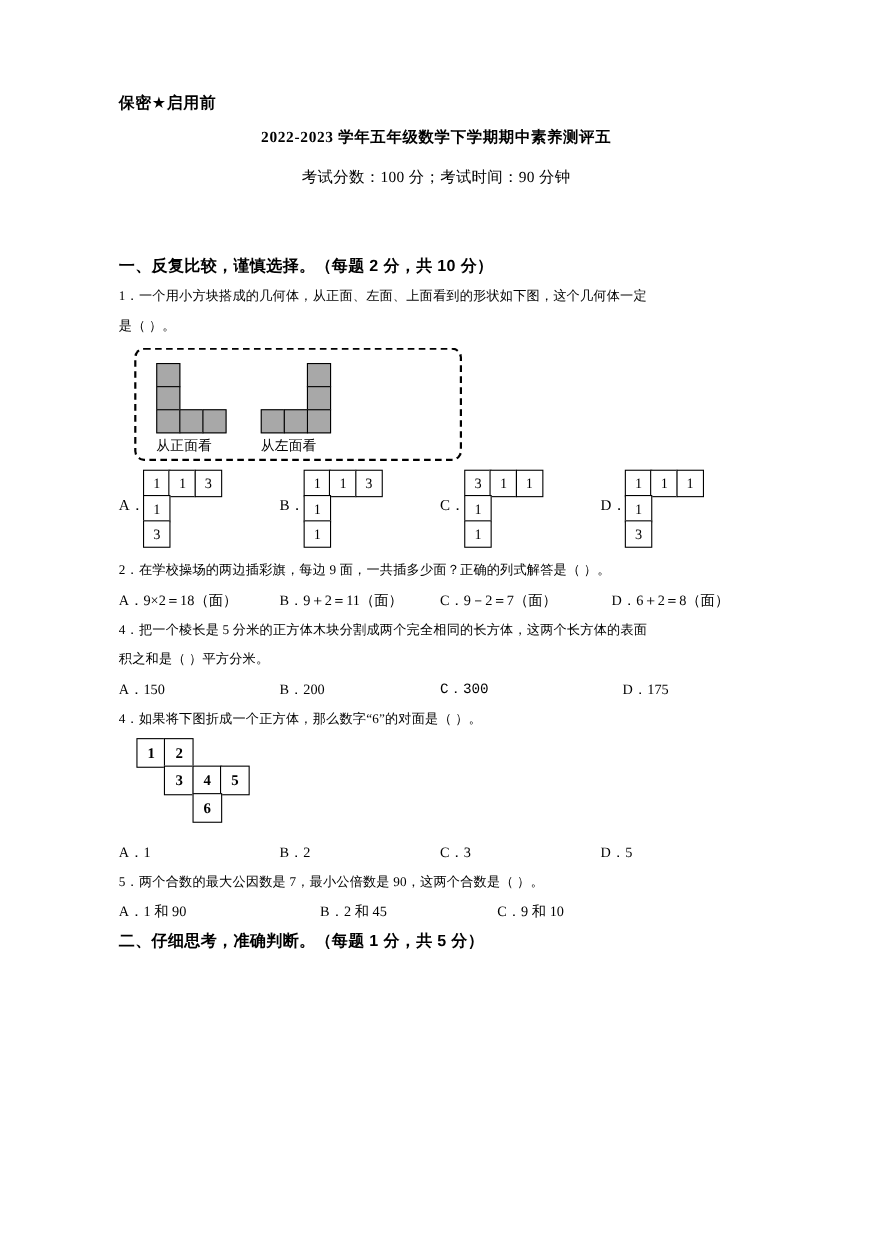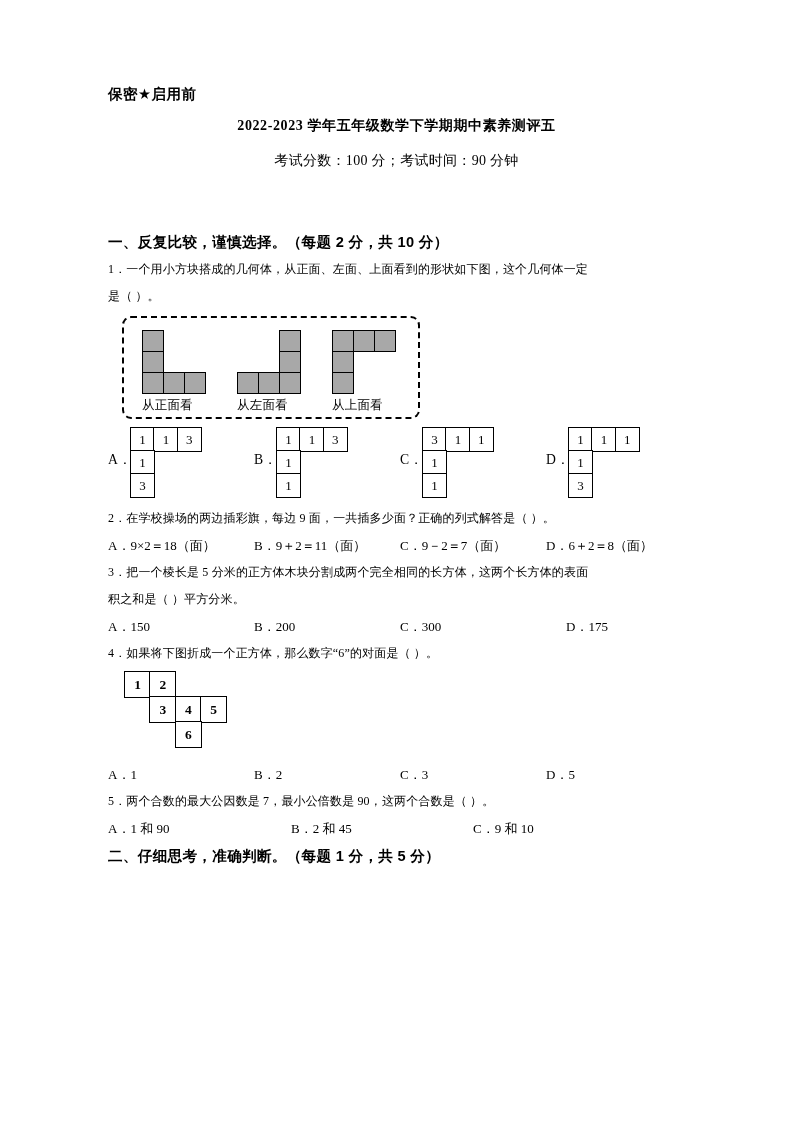--- a/index.html
+++ b/index.html
@@ -200,30 +200,20 @@
     </div>
     <div class="view-group" id="view-0" style="left:18px;">
       <div class="grid-shape" style="width: 64px; height: 64px;">
           <div class="gcell" style="left: 0px; top: 0px;"></div>
           <div class="gcell" style="left: 0px; top: 21px;"></div>
           <div class="gcell" style="left: 0px; top: 42px;"></div>
           <div class="gcell" style="left: 21px; top: 42px;"></div>
           <div class="gcell" style="left: 42px; top: 42px;"></div>
         </div>
       <div class="view-label" style="top: 68px; left: 0px;">从正面看</div>
-    </div>
-    <div class="view-group" id="view-2" style="left:208px;">
-      <div class="grid-shape" style="width: 64px; height: 64px;">
-          <div class="gcell" style="left: 0px; top: 0px;"></div>
-          <div class="gcell" style="left: 21px; top: 0px;"></div>
-          <div class="gcell" style="left: 42px; top: 0px;"></div>
-          <div class="gcell" style="left: 0px; top: 21px;"></div>
-          <div class="gcell" style="left: 0px; top: 42px;"></div>
-        </div>
-      <div class="view-label" style="top: 68px; left: 0px;">从上面看</div>
     </div>
   </div>
 
   <div class="opts-figure">
     <div class="opt-block" id="optblock-0" style="left:0px;">
       <span class="opt-letter">A．</span>
       <div class="ngrid">
           <div class="ncell" style="left: 0px; top: 0px;">1</div>
           <div class="ncell" style="left: 23.4px; top: 0px;">1</div>
           <div class="ncell" style="left: 46.8px; top: 0px;">3</div>
@@ -261,29 +251,29 @@
           <div class="ncell" style="left: 0px; top: 46.8px;">3</div>
         </div>
     </div>
   </div>
 
   <div class="q-text">2．在学校操场的两边插彩旗，每边 9 面，一共插多少面？正确的列式解答是（            ）。</div>
   <div class="opt-row">
     <span class="opt" style="left:0px;">A．9×2＝18（面）</span>
     <span class="opt" style="left:146px;">B．9＋2＝11（面）</span>
     <span class="opt" style="left:292px;">C．9－2＝7（面）</span>
-    <span class="opt" style="left:438px;">D．6＋2＝8（面）</span>
-  </div>
-
-  <div class="q-text">3．把一个棱长是 5 分米的正方体木块分割成两个完全相同的长方体，这两个长方体的表面</div>
+    <span class="opt" style="left:448px;">D．6＋2＝8（面）</span>
+  </div>
+
+  <div class="q-text">4．把一个棱长是 5 分米的正方体木块分割成两个完全相同的长方体，这两个长方体的表面</div>
   <div class="q-text">积之和是（            ）平方分米。</div>
   <div class="opt-row">
     <span class="opt" style="left:0px;">A．150</span>
     <span class="opt" style="left:146px;">B．200</span>
-    <span class="opt" style="left:292px;">C．300</span>
+    <span class="opt" style="left:292px;font-family:Liberation Mono, monospace;">C．300</span>
     <span class="opt" style="left:458px;text-align:center;">D．175</span>
   </div>
 
   <div class="q-text">4．如果将下图折成一个正方体，那么数字“6”的对面是（            ）。</div>
   <div class="net-figure" id="net-figure">
       <div class="netcell" style="left: 0px; top: 0px;">1</div>
       <div class="netcell" style="left: 25.4px; top: 0px;">2</div>
       <div class="netcell" style="left: 25.4px; top: 25.4px;">3</div>
       <div class="netcell" style="left: 50.8px; top: 25.4px;">4</div>
       <div class="netcell" style="left: 76.2px; top: 25.4px;">5</div>
@@ -293,18 +283,18 @@
     <span class="opt" style="left:0px;">A．1</span>
     <span class="opt" style="left:146px;">B．2</span>
     <span class="opt" style="left:292px;">C．3</span>
     <span class="opt" style="left:438px;">D．5</span>
   </div>
 
   <div class="q-text">5．两个合数的最大公因数是 7，最小公倍数是 90，这两个合数是（            ）。</div>
   <div class="opt-row">
     <span class="opt" style="left:0px;">A．1 和 90</span>
     <span class="opt" style="left:183px;">B．2 和 45</span>
-    <span class="opt" style="left:365px;">C．9 和 10</span>
+    <span class="opt" style="left:344px;">C．9 和 10</span>
   </div>
 
   <div class="section-head">二、仔细思考，准确判断。（每题 1 分，共 5 分）</div>
 
 </div>
 
 </body></html>

